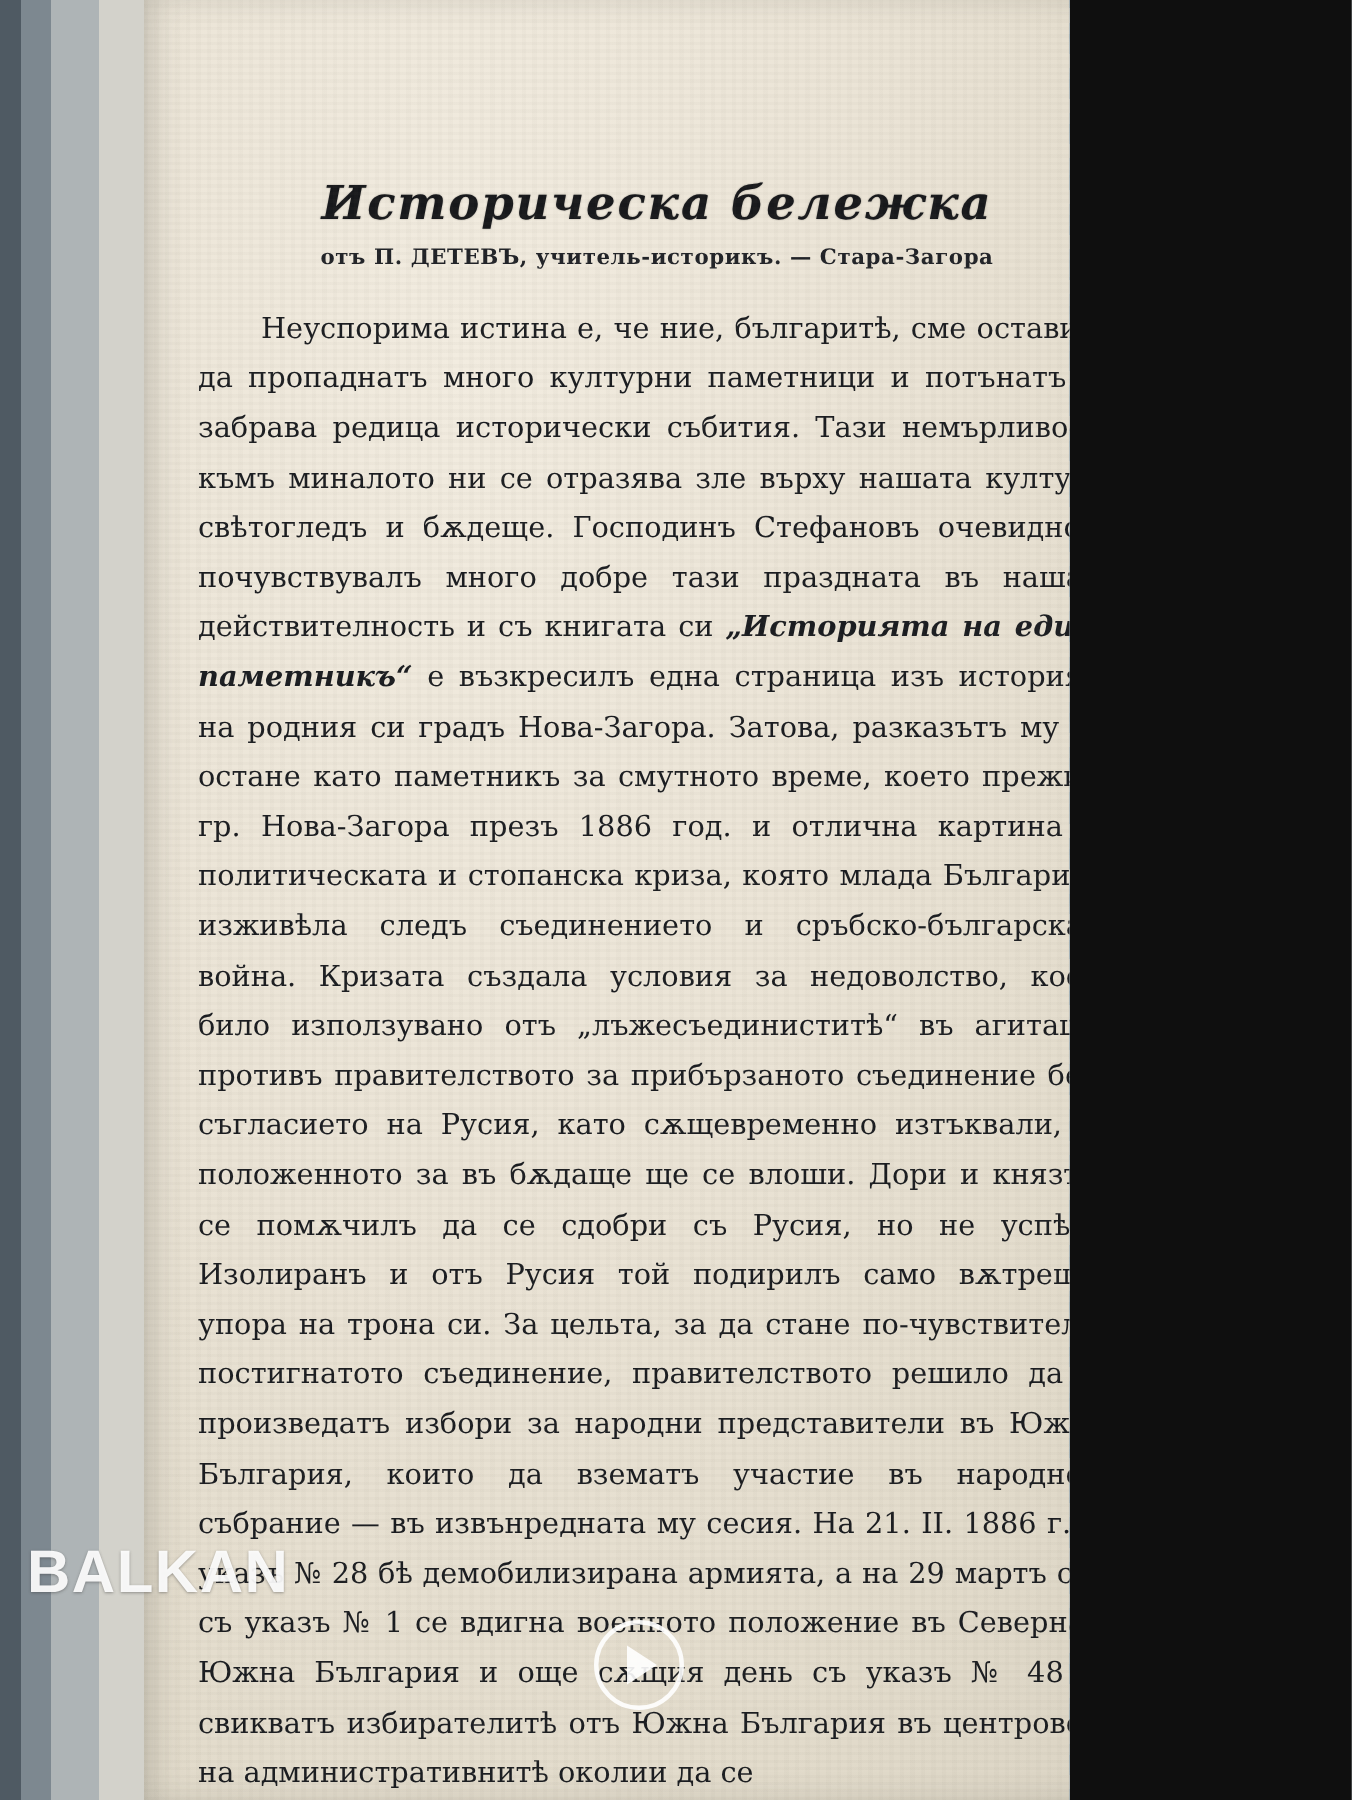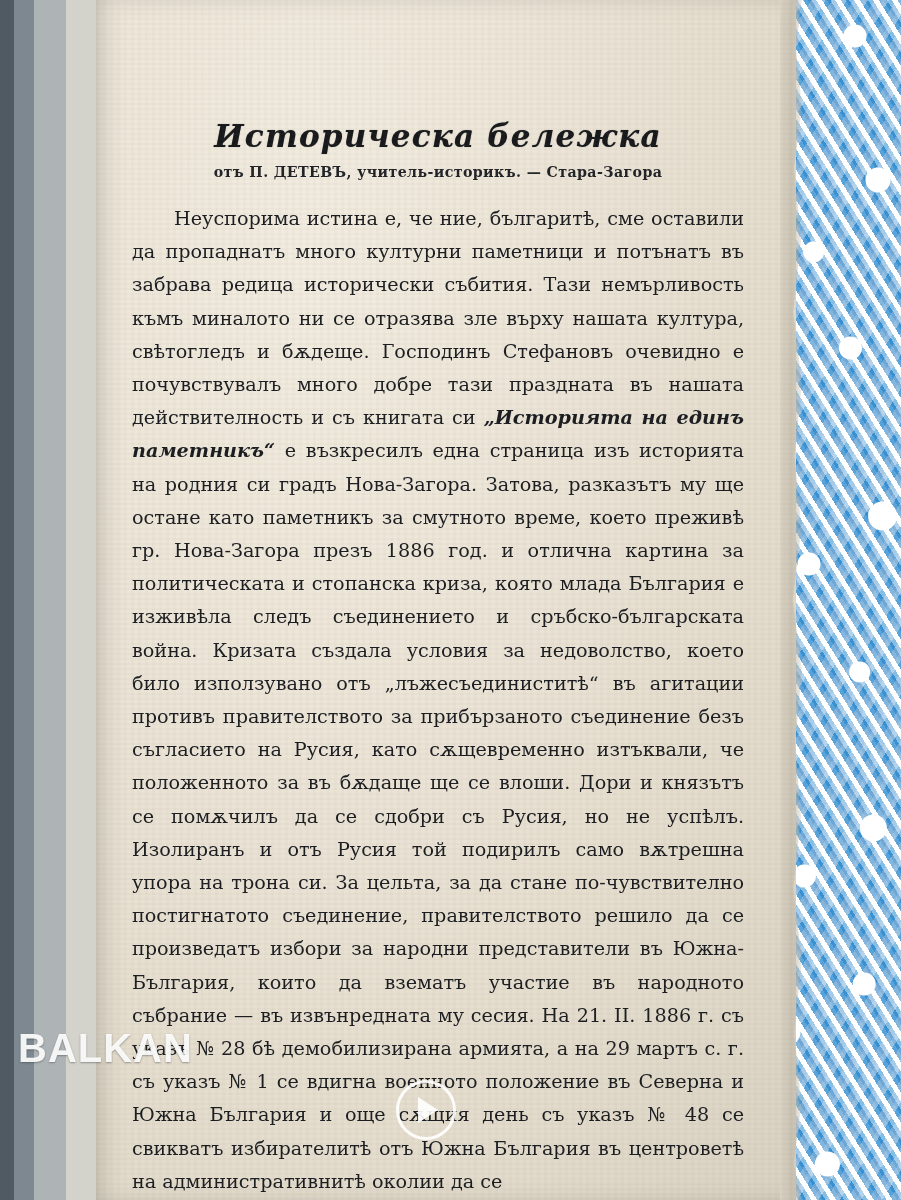--- a/index.html
+++ b/index.html
@@ -2,21 +2,21 @@
 <html><head>
 <meta charset="utf-8">
 <style>
   html, body {
     margin: 0;
     padding: 0;
     background: #0f0f0f;
   }
   #page {
     position: relative;
-    width: 901px;
+    width: 713px;
     height: 1200px;
     overflow: hidden;
     background: #cfd9e4;
     font-family: "Liberation Serif", serif;
   }
 
   
   .endpaper {
     position: absolute;
     top: 0;

